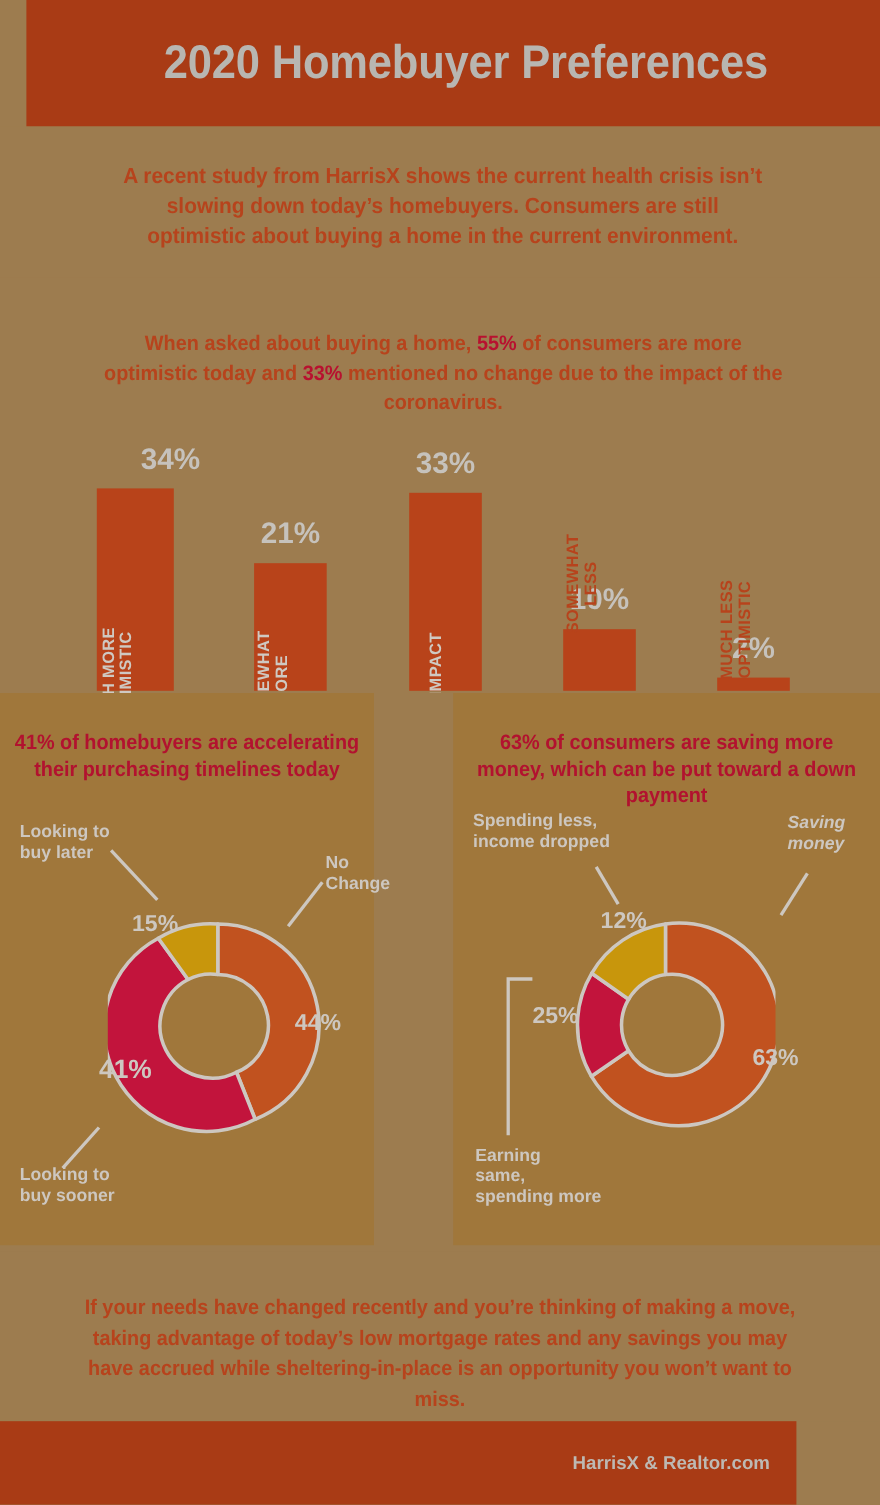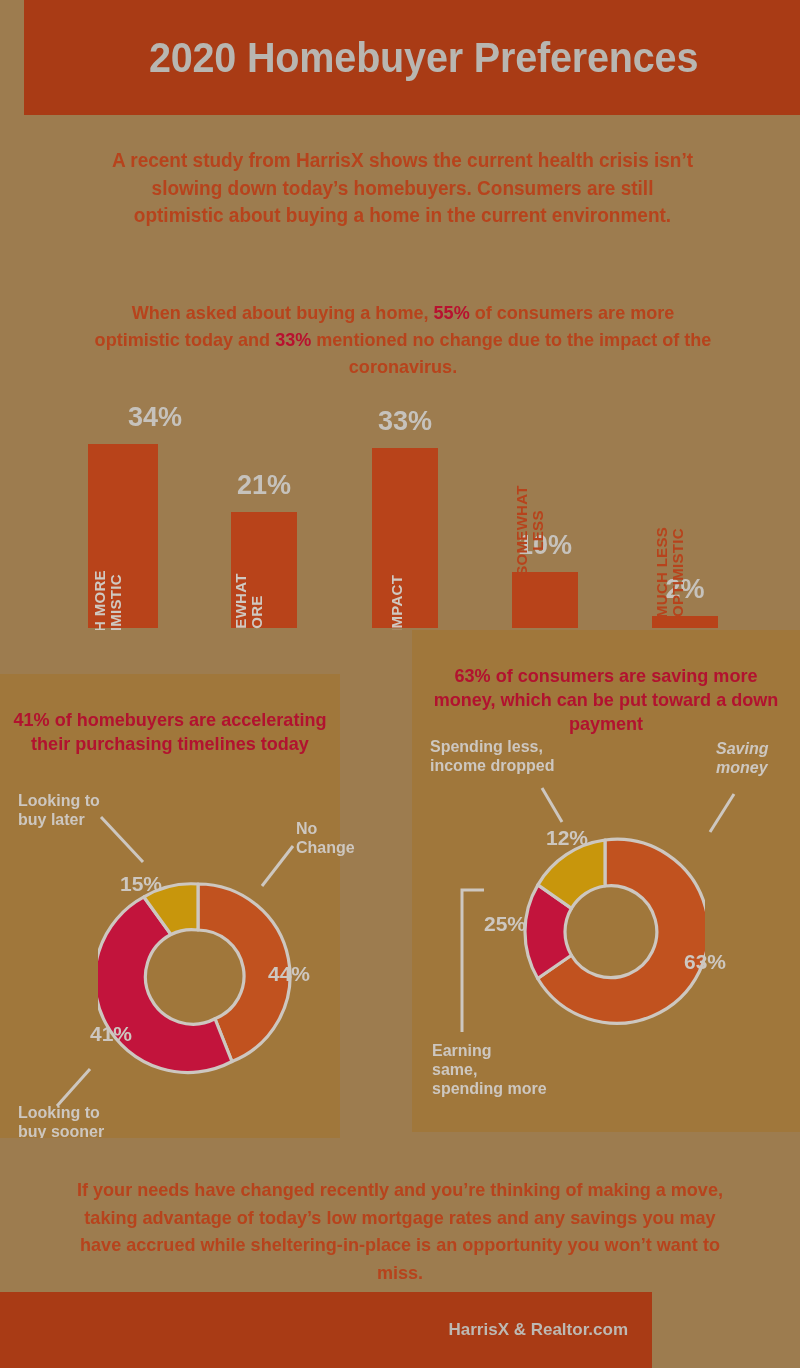--- a/index.html
+++ b/index.html
@@ -78,21 +78,21 @@
   }
 
   
   .donuts{
     position:absolute;left:0;top:630px;width:800px;height:508px;
     background:#9d7c4f;
   }
   .panel{
     position:absolute;top:0;height:502px;background:#a0773b;
   }
-  .panel-left{left:0;width:340px;margin-top:44px;}
+  .panel-left{left:0;width:340px;}
   .panel-right{left:412px;width:388px;}
   .panel-title{
     position:absolute;top:34px;left:0;width:100%;
     text-align:center;color:#b2122f;
     font-size:19px;font-weight:bold;line-height:1.26;
     transform:scaleX(0.95);transform-origin:center top;
   }
   .donut-svg{position:absolute;}
   .callout{
     position:absolute;color:#cdc7c0;
@@ -107,21 +107,21 @@
   }
   .closing-text{
     position:absolute;left:50px;top:38px;width:700px;
     text-align:center;color:#b7431c;
     font-size:19px;font-weight:bold;line-height:1.45;
     transform:scaleX(0.95);transform-origin:center top;
   }
 
   
   .footer{
-    position:absolute;left:0;top:1292px;width:652px;height:76px;
+    position:absolute;left:0;top:1292px;width:724px;height:76px;
     background:#a93b15;
   }
   .footer-credit{
     position:absolute;right:24px;top:28px;
     color:#bdb9b3;font-size:17px;font-weight:bold;
   }
 </style>
 </head>
 <body>
 
@@ -202,21 +202,21 @@
       <svg class="donut-svg" style="left:98px;top:202px;" width="200" height="200" viewBox="0 0 200 200">
 
         <path d="M100 8 A92 92 0 0 1 133.96 185.51 L116.98 142.76 A46 46 0 0 0 100 54 Z" fill="#c1521f" stroke="#cdc7c0" stroke-width="3.2" stroke-linejoin="round"></path>
 
         <path d="M133.96 185.51 A92 92 0 0 1 45.94 20.94 L72.97 58.47 A46 46 0 0 0 116.98 142.76 Z" fill="#c2143c" stroke="#cdc7c0" stroke-width="3.2" stroke-linejoin="round"></path>
 
         <path d="M45.94 20.94 A92 92 0 0 1 100 8 L100 54 A46 46 0 0 0 72.97 58.47 Z" fill="#c8960c" stroke="#cdc7c0" stroke-width="3.2" stroke-linejoin="round"></path>
       </svg>
 
       <div class="callout" style="left:268px;top:905px;font-size:21px;position:absolute;top:288px;">44%</div>
-      <div class="callout" style="left:90px;top:348px;font-size:21px;">41%</div>
+      <div class="callout" style="left:90px;top:329px;font-size:24px;">41%</div>
       <div class="callout" style="left:120px;top:198px;font-size:21px;">15%</div>
 
       <div class="callout" style="left:296px;top:146px;">No Change</div>
       <div class="callout" style="left:18px;top:118px;">Looking to
 buy later</div>
       <div class="callout" style="left:18px;top:430px;">Looking to
 buy sooner</div>
 
       <svg style="position:absolute;left:0;top:0;" width="396" height="502">
         <line x1="101" y1="143" x2="143" y2="188" stroke="#cdc7c0" stroke-width="3"></line>

